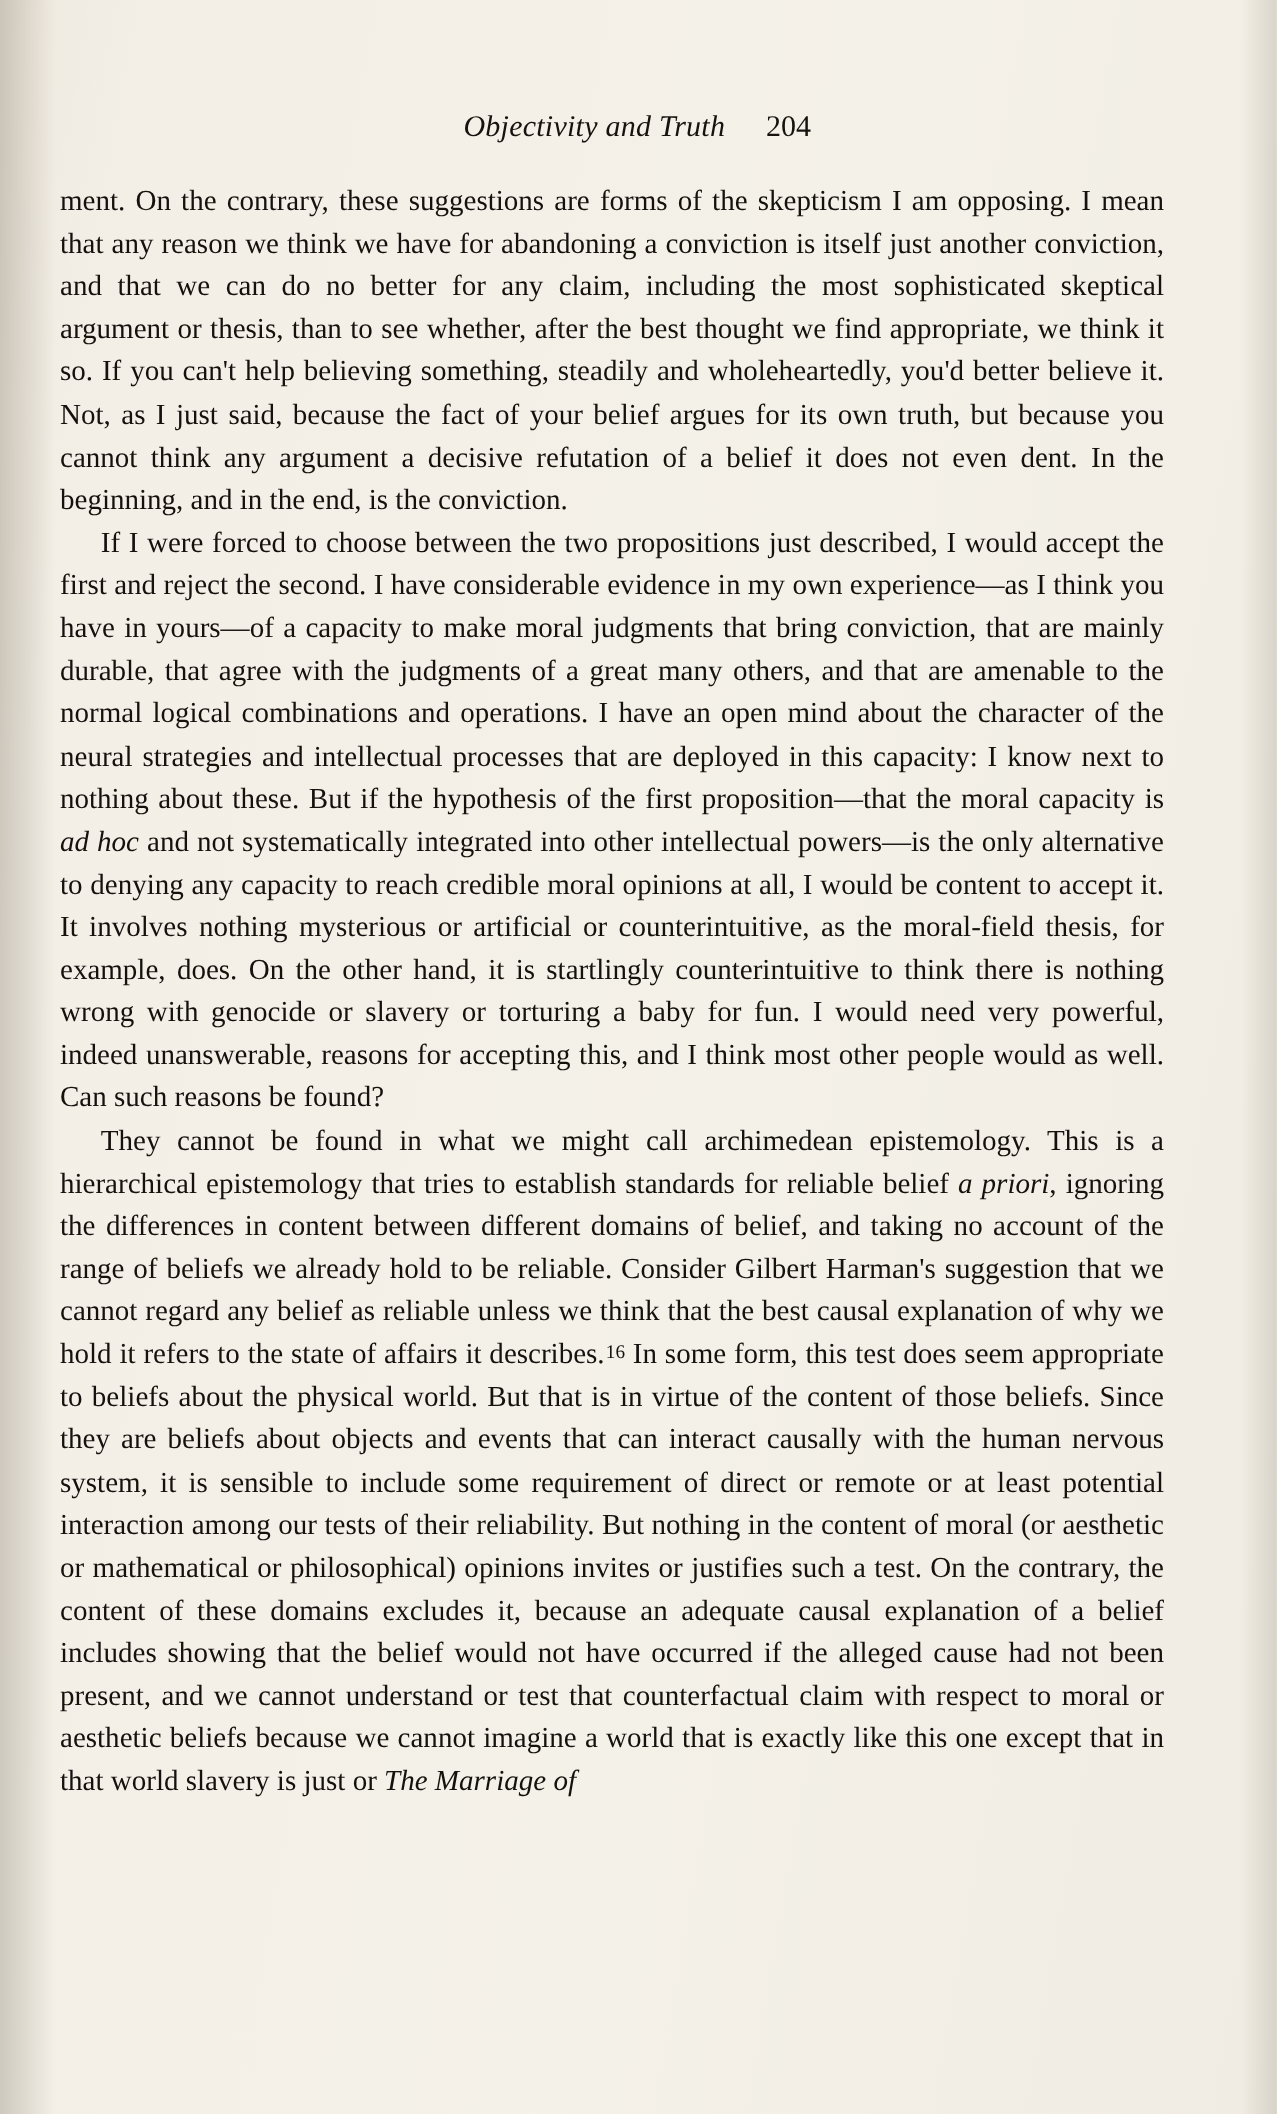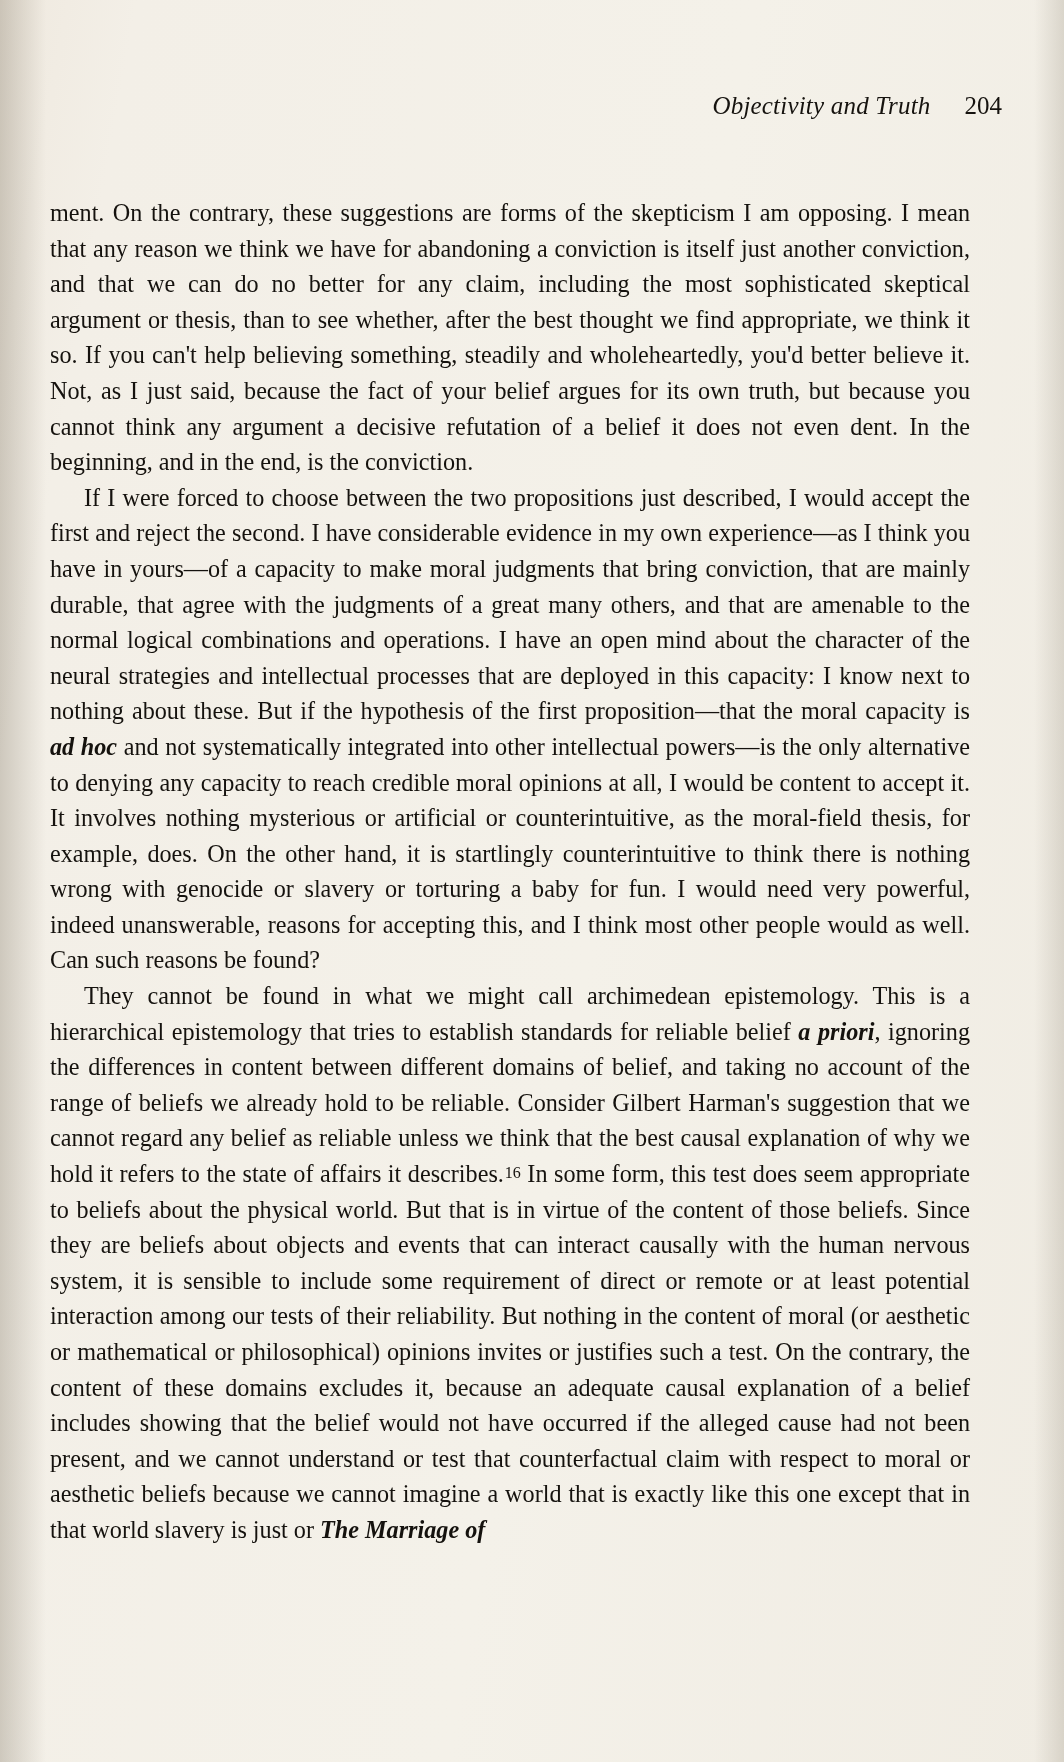--- a/index.html
+++ b/index.html
@@ -39,21 +39,21 @@
     pointer-events: none;
   }
 
   .header {
     position: absolute;
     top: 92px;
     left: 60px;
     right: 62px;
     height: 34px;
     display: flex;
-    justify-content: flex-end;
+    justify-content: center;
     align-items: baseline;
   }
   .header-title {
     font-style: italic;
     font-size: 25px;
     letter-spacing: 0.2px;
     color: #16130f;
   }
   .header-page {
     font-size: 25px;
@@ -63,31 +63,29 @@
 
   .body-text {
     position: absolute;
     top: 150px;
     left: 50px;
     width: 920px;
     font-size: 24.2px;
     line-height: 35.6px;
     text-align: justify;
     color: #15120e;
-    margin-top: 45px;
   }
   .body-text p {
     margin: 0;
   }
   .body-text p.indent {
     text-indent: 34px;
   }
   em {
     font-style: italic;
-    font-weight: bold;
   }
   sup.note {
     font-size: 16px;
     vertical-align: 4px;
     line-height: 0;
     margin-left: 1px;
   }
   
   .ghost {
     position: absolute;

